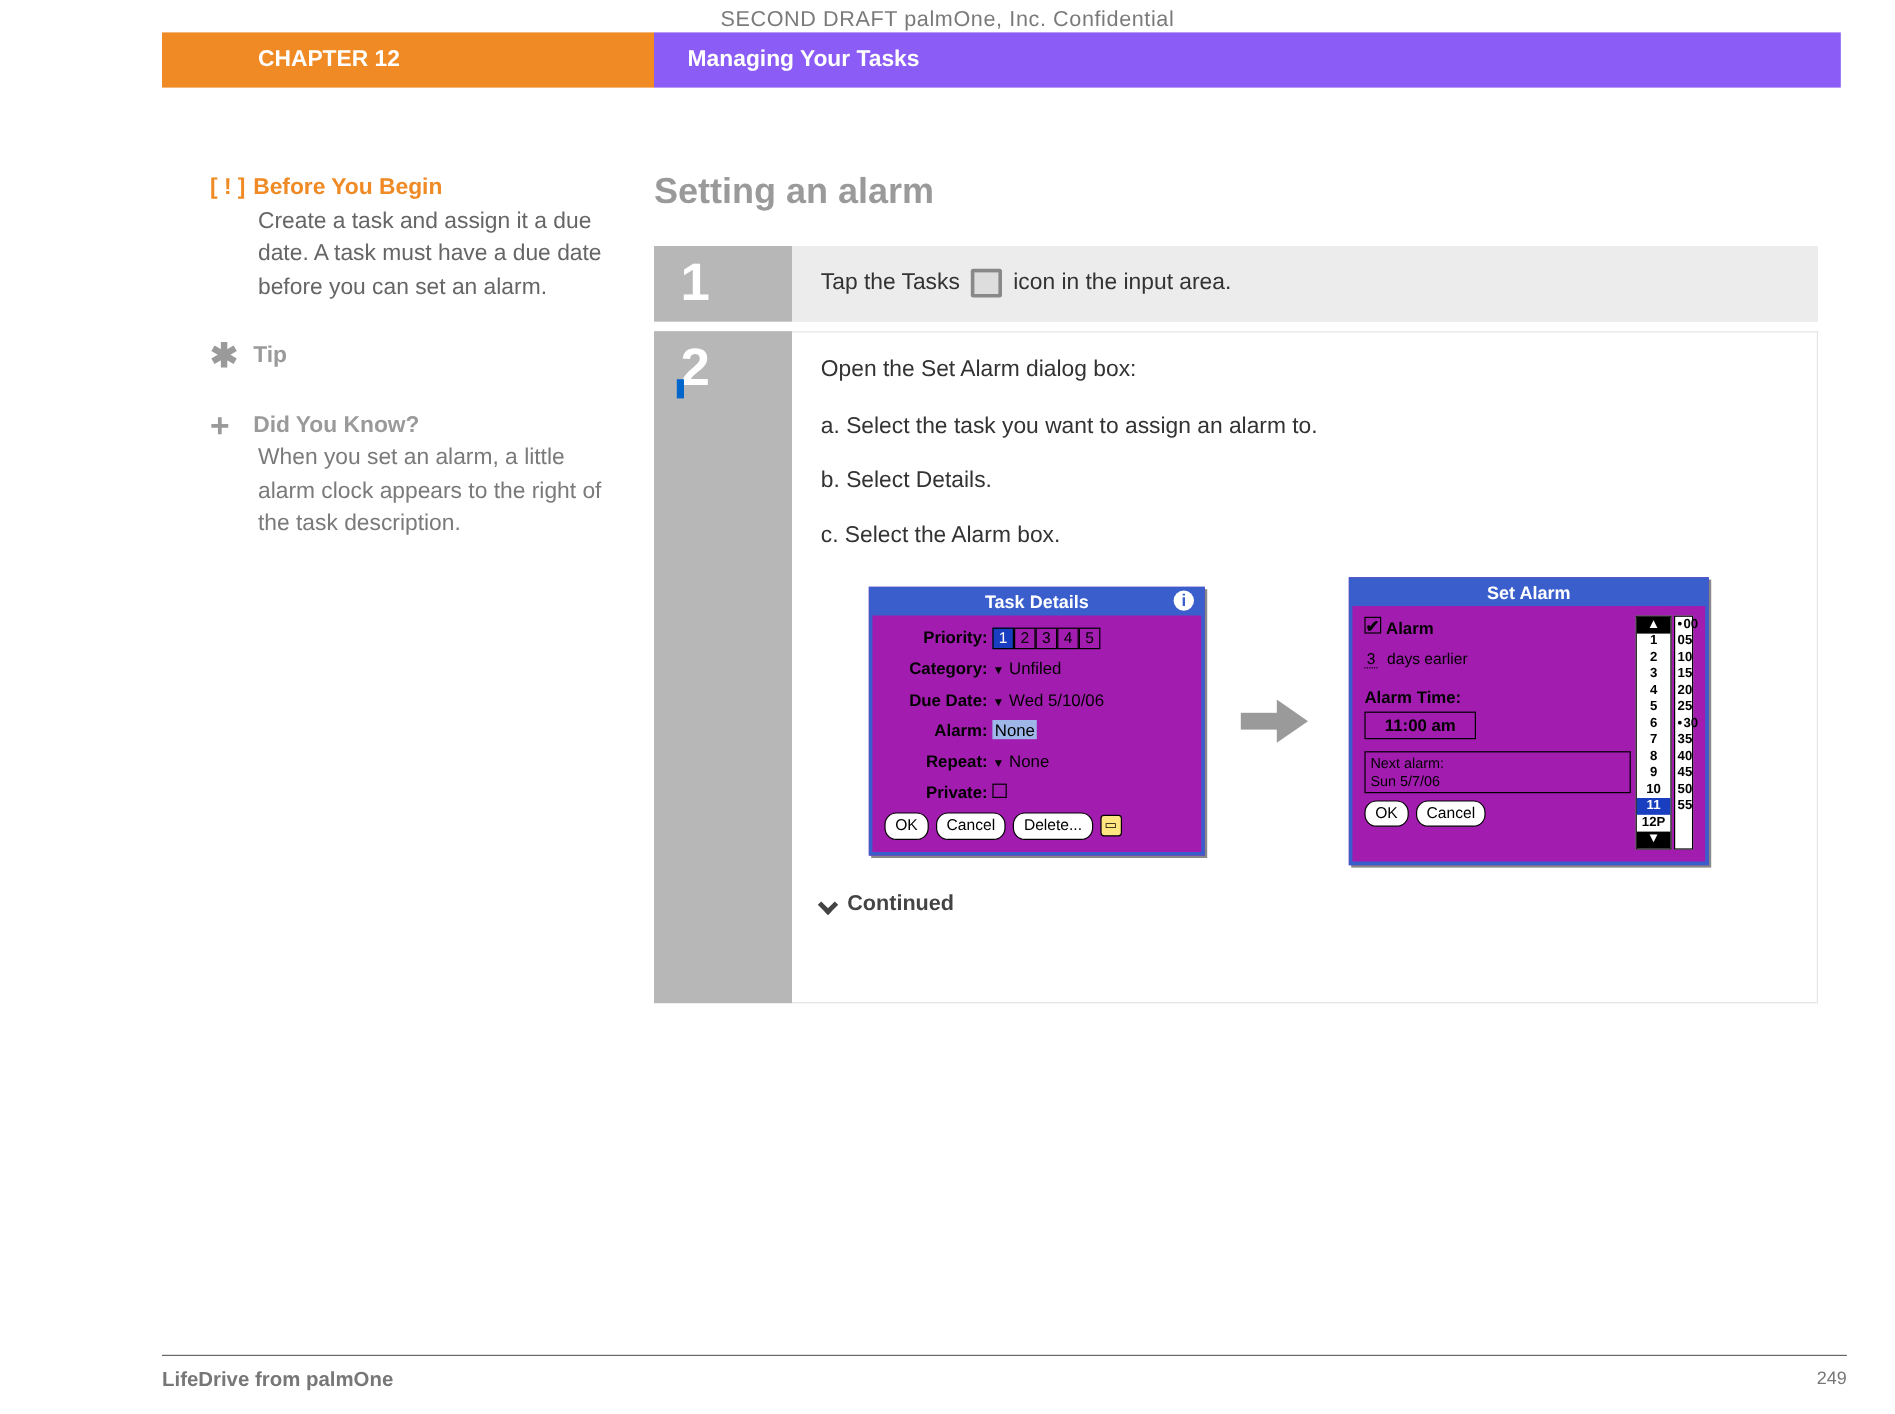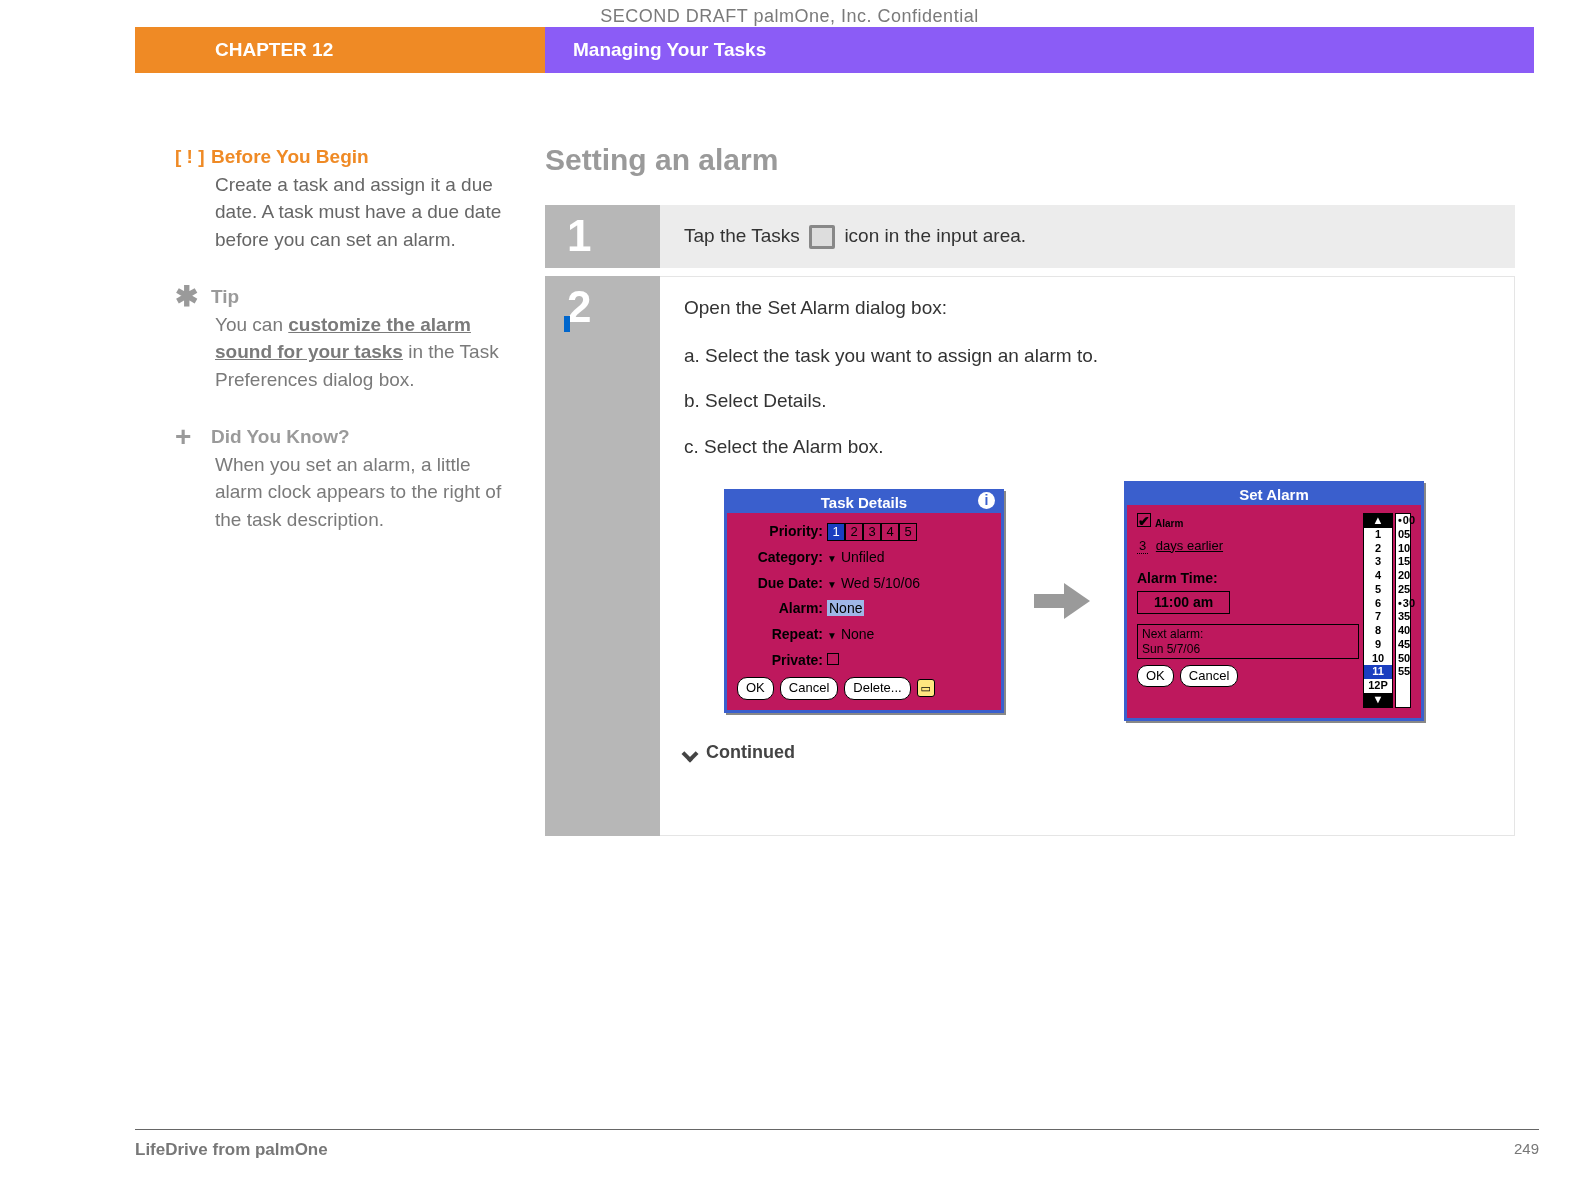--- a/index.html
+++ b/index.html
@@ -29,21 +29,21 @@
   .step1 .step-num { background: #b7b7b7; }
   .step2 .step-num { background: #b7b7b7; align-items: flex-start; }
   .step-content { flex: 1; background: #ececec; font-size: 19px; color: #333; padding: 16px 24px 18px 24px; line-height: 1.55; }
   .step2 { min-height: 560px; }
   .step2 .step-content { background: #fff; }
   .inline-icon { display: inline-flex; width: 26px; height: 24px; background: #888; vertical-align: middle; margin: 0 4px; border-radius: 2px; position: relative; }
   .inline-icon::before { content:""; position:absolute; inset:3px; background:#ddd; }
   .sub-list { margin-top: 18px; }
   .sub-list div { margin-bottom: 16px; }
   .screenshots { display: flex; align-items: center; gap: 30px; margin: 20px 0 10px 40px; }
-  .palm-dialog { background: #be185d; border: 3px solid #3a5fcd; border-top-width: 24px; width: 280px; font-family: "Arial Black", Arial, sans-serif; font-size: 15px; color: #000; padding: 8px 10px 10px 10px; position: relative; box-shadow: 2px 2px 0 0 #888; }
+  .palm-dialog { background: #a21caf; border: 3px solid #3a5fcd; border-top-width: 24px; width: 280px; font-family: "Arial Black", Arial, sans-serif; font-size: 15px; color: #000; padding: 8px 10px 10px 10px; position: relative; box-shadow: 2px 2px 0 0 #888; }
   .palm-dialog .title { position: absolute; top: -22px; left: 0; right: 0; text-align: center; color: #fff; font-weight: bold; font-size: 15px; }
   .palm-dialog .info-dot { position:absolute; top:-21px; right:6px; width:17px;height:17px;border-radius:50%;background:#fff;color:#3a5fcd;font-weight:bold;font-size:14px;line-height:17px;text-align:center;}
   .palm-row { display: flex; margin-bottom: 4px; align-items: center; }
   .palm-label { width: 90px; text-align: right; font-weight: bold; padding-right: 4px; font-size: 14px;}
   .palm-val { font-size: 14px; }
   .prio-boxes { display:flex; }
   .prio-boxes span { border:1px solid #000; width:18px; text-align:center; font-size:13px; line-height:16px;}
   .prio-boxes span.sel { background:#1a3ec0; color:#fff;}
   .drop-arrow { font-size:10px; margin-right:4px;}
   .hl { background:#9fb7e8; padding:0 2px;}
@@ -92,23 +92,20 @@
 
     <div class="sidebar">
 
       <div class="side-item">
         <span class="side-icon">[ ! ]</span><span class="side-title">Before You Begin</span>
         <span class="side-body">Create a task and assign it a due date. A task must have a due date before you can set an alarm.</span>
       </div>
 
       <div class="side-item">
         <span class="side-icon grey">✱</span><span class="side-title-grey">Tip</span>
-        <span class="side-body-grey">
-          <span>You can </span><a href="#" class="side-link">customize the alarm sound for your tasks</a><span> in the Task Preferences dialog box.</span>
-        </span>
       </div>
 
       <div class="side-item">
         <span class="side-icon grey">+</span><span class="side-title-grey">Did You Know?</span>
         <span class="side-body-grey">When you set an alarm, a little alarm clock appears to the right of the task description.</span>
       </div>
 
     </div>
 
     <div class="main">
@@ -186,26 +183,26 @@
                 </div>
               </div>
 
               <div class="big-arrow"></div>
 
               <div class="palm-dialog set-alarm">
                 <div class="title">Set Alarm</div>
 
                 <div class="sa-main">
                   <div class="sa-left">
-                    <div style="font-weight:bold;font-size:10px;">
+                    <div style="font-weight:bold;font-size:14px;">
                       <span class="checkmark"></span><span>Alarm</span>
                     </div>
                     <div style="font-size:13px;margin-top:4px;">
                       <span class="dots-under">3</span>
-                      <span style="margin-left:4px;text-decoration:underline;">days earlier</span>
+                      <span style="margin-left:4px;">days earlier</span>
                     </div>
                     <div style="font-weight:bold;font-size:14px;margin-top:12px;">Alarm Time:</div>
                     <span class="time-box">11:00 am</span>
                     <div class="next-box">
                       <span>Next alarm:</span><br>
                       <span>Sun 5/7/06</span>
                     </div>
                     <div class="palm-buttons">
                       <span class="palm-btn">OK</span>
                       <span class="palm-btn">Cancel</span>

